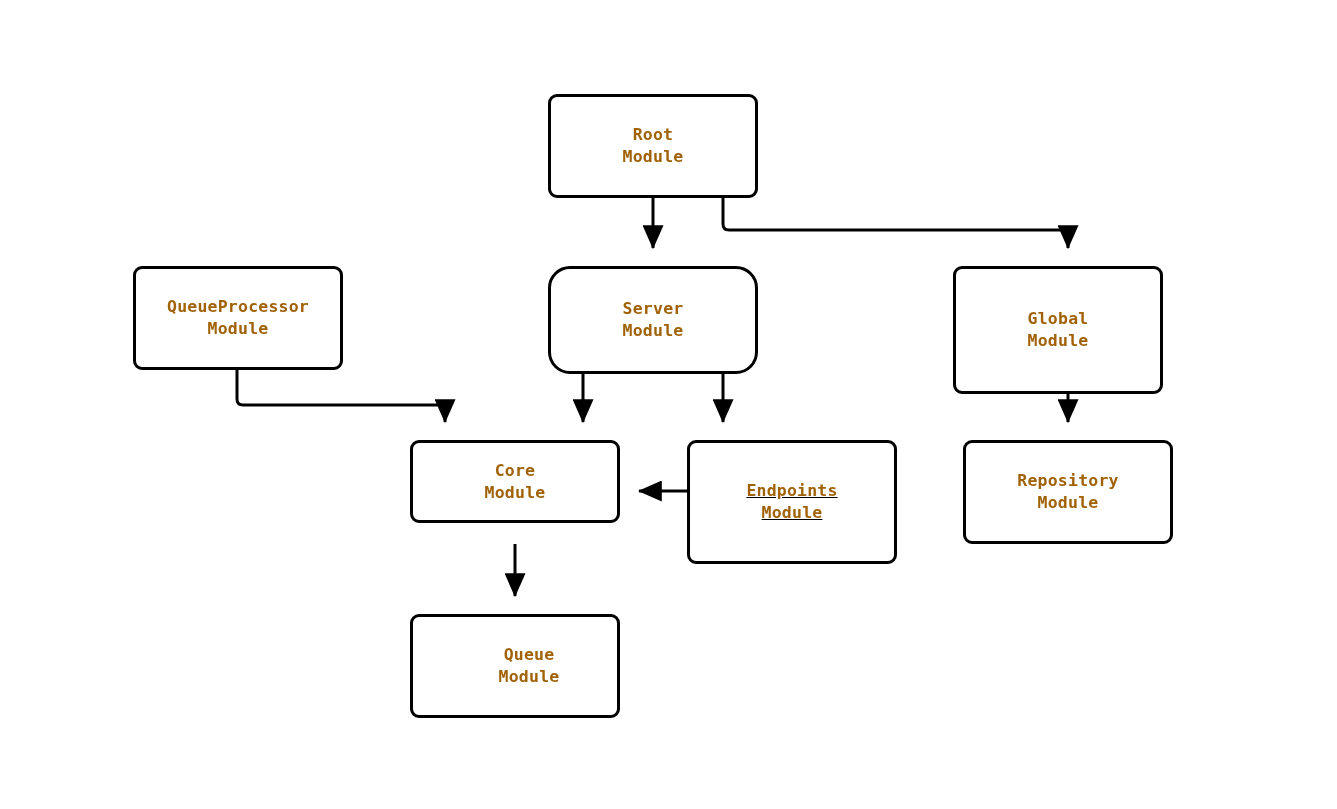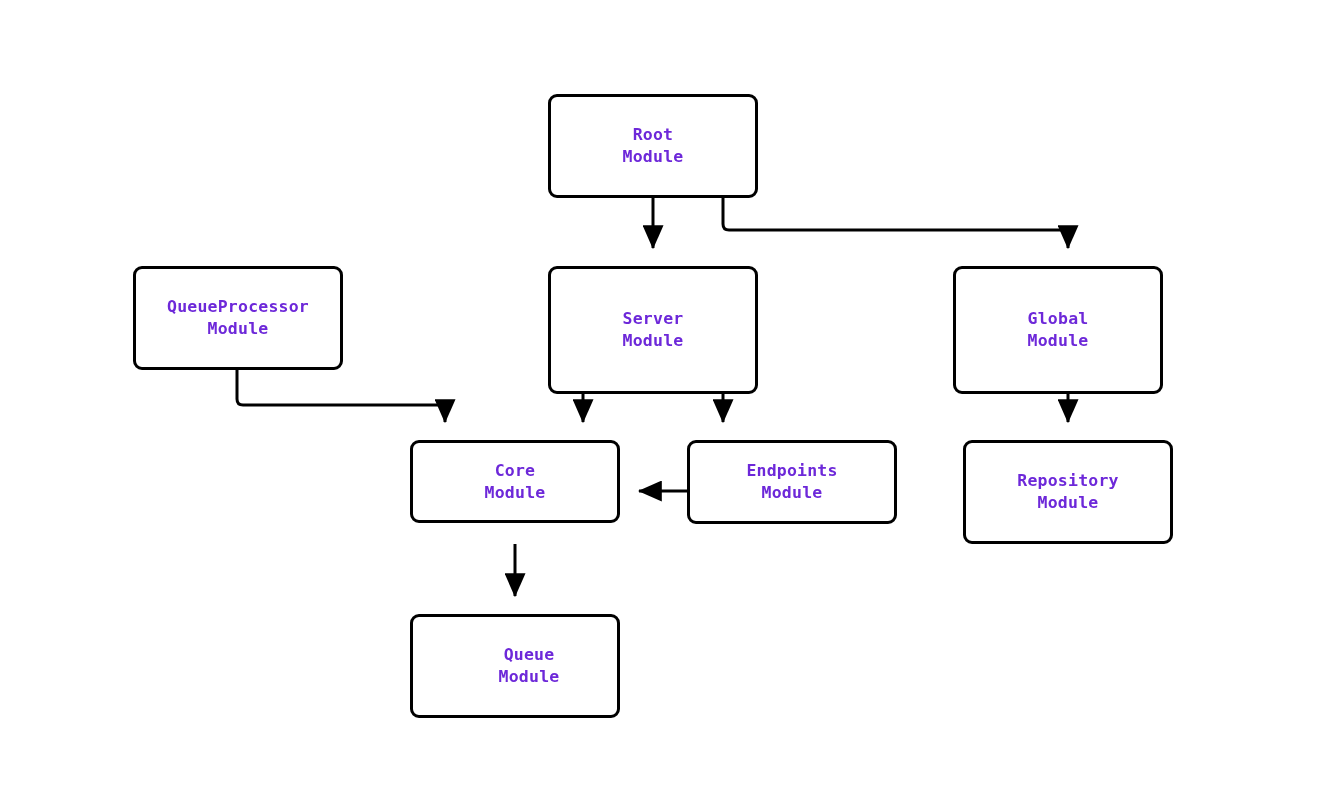--- a/index.html
+++ b/index.html
@@ -35,21 +35,21 @@
     border-radius: 9px;
     display: flex;
     align-items: center;
     justify-content: center;
     z-index: 2;
   }
   .node-label {
     font-family: "DejaVu Sans Mono", "Liberation Mono", monospace;
     font-size: 16.5px;
     font-weight: bold;
-    color: #6d28d9;
+    color: #a16207;
     line-height: 22px;
     text-align: center;
     white-space: pre-line;
     letter-spacing: 0.2px;
   }
 </style>
 </head>
 <body>
 
 <div id="diagram-root">
@@ -81,36 +81,36 @@
   <div class="node" style="left:548px; top:94px; width:210px; height:104px;">
     <span class="node-label">Root
 Module</span>
   </div>
 
   <div class="node" style="left:133px; top:266px; width:210px; height:104px;">
     <span class="node-label">QueueProcessor
 Module</span>
   </div>
 
-  <div class="node" style="left:548px; top:266px; width:210px; height:128px;">
+  <div class="node" style="left:548px; top:266px; width:210px; height:108px;border-radius:22px;">
     <span class="node-label">Server
 Module</span>
   </div>
 
   <div class="node" style="left:953px; top:266px; width:210px; height:128px;">
     <span class="node-label">Global
 Module</span>
   </div>
 
   <div class="node" style="left:410px; top:440px; width:210px; height:83px;">
     <span class="node-label">Core
 Module</span>
   </div>
 
-  <div class="node" style="left:687px; top:440px; width:210px; height:84px;">
+  <div class="node" style="left:687px; top:440px; width:210px; height:124px;text-decoration:underline;">
     <span class="node-label">Endpoints
 Module</span>
   </div>
 
   <div class="node" style="left:963px; top:440px; width:210px; height:104px;">
     <span class="node-label">Repository
 Module</span>
   </div>
 
   <div class="node" style="left:410px; top:614px; width:210px; height:104px;padding-left:28px;">

